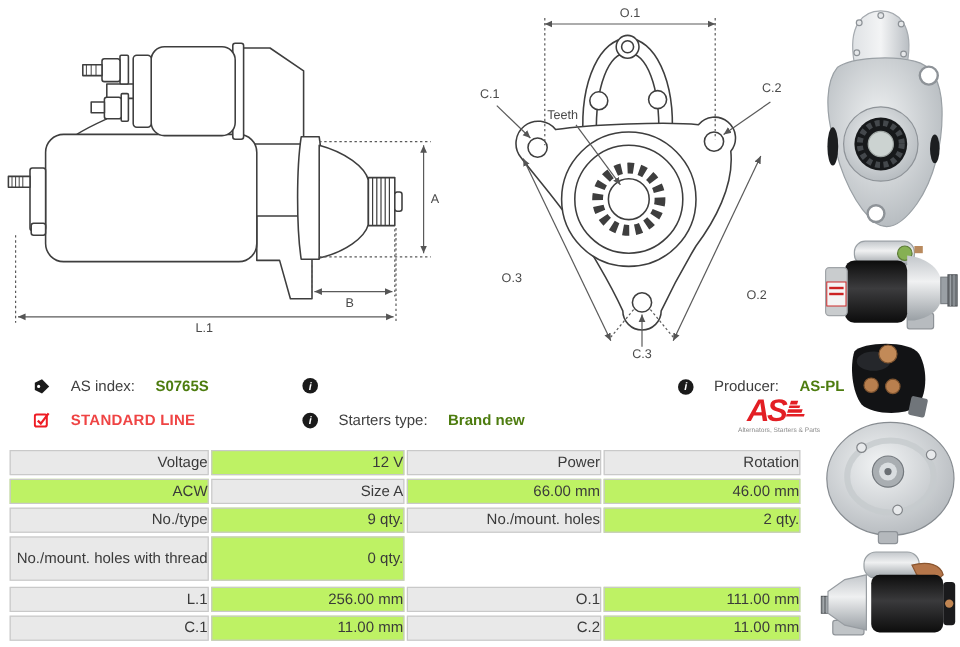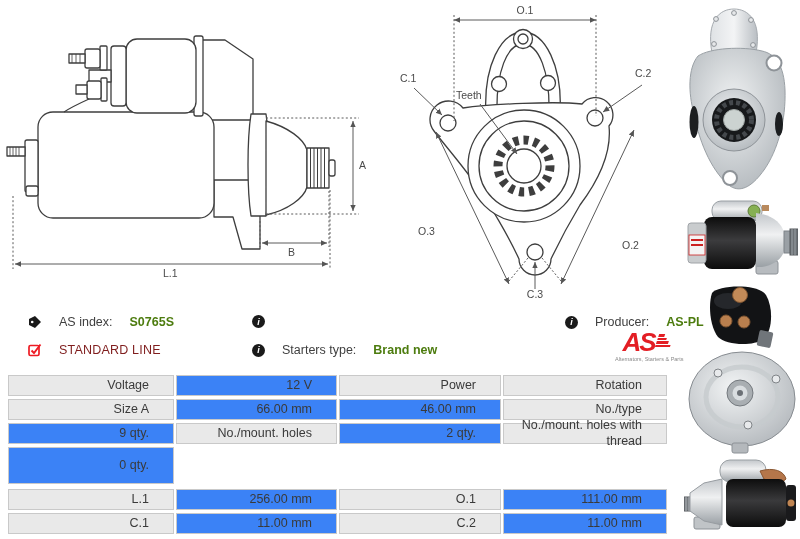--- a/index.html
+++ b/index.html
@@ -7,21 +7,21 @@
         font-family:"Liberation Sans",sans-serif;color:#3a3a3a;}
   svg{display:block;}
   .abs{position:absolute;}
   
   .dim-text{font-family:"Liberation Sans",sans-serif;font-size:10.5px;fill:#4a4a4a;}
   
   .photo{position:absolute;}
   
   .info-item{position:absolute;display:flex;align-items:center;gap:17px;font-size:12.5px;color:#3f3f3f;white-space:nowrap;}
   .info-item b{color:#4d7c0f;}
-  .red-bold{color:#7f1d1d;font-weight:normal;letter-spacing:0.2px;}
+  .red-bold{color:#ef4444;font-weight:bold;letter-spacing:0.2px;}
   .iicon{width:13px;height:13px;border-radius:50%;background:#1a1a1a;color:#fff;
          display:inline-flex;align-items:center;justify-content:center;
          font-size:9px;font-weight:bold;font-style:italic;flex:0 0 13px;}
   .logo{position:absolute;left:615px;top:330px;width:64px;text-align:center;}
   .logo-mark{display:flex;align-items:center;justify-content:center;height:24px;}
   .logo-as{font-size:26px;line-height:22px;font-weight:bold;font-style:italic;
            color:#e31e24;letter-spacing:-2px;}
   .logo-stripes{display:flex;flex-direction:column;align-items:flex-start;gap:1px;
                 margin-left:2px;transform:skewX(-18deg);margin-bottom:2px;}
   .logo-stripes i{display:block;height:2.6px;background:#e31e24;}
@@ -29,23 +29,23 @@
   .logo-stripes i:nth-child(2){width:9px;}
   .logo-stripes i:nth-child(3){width:12px;}
   .logo-stripes i:nth-child(4){width:15px;}
   .logo-tag{font-size:5.5px;color:#8a8a8a;margin-top:1.5px;white-space:nowrap;}
   
   .tbl{position:absolute;left:8px;display:grid;
        grid-template-columns:166px 161px 162px 164px;gap:3px 2px;}
   #tblA{top:375px;grid-template-rows:21px 21px 21px 37px;}
   #tblB{top:489px;grid-template-rows:21px 21px;}
   .cell{border:1px solid #c9c9c9;display:flex;align-items:center;font-size:12.5px;}
-  .cell>span{flex:1;text-align:right;padding-right:24px;line-height:1.25;}
+  .cell>span{flex:1;text-align:right;padding-right:0;line-height:1.25;}
   .cl{background:#e9e9e9;}
-  .cv{background:#3b82f6;}
+  .cv{background:#bef264;}
 </style>
 </head>
 <body>
 
 <div class="page">
 
   <svg class="abs" style="left:0;top:0" width="390" height="290" viewBox="0 0 390 290">
     <defs>
       <marker id="ah1" viewBox="0 0 10 10" refX="9" refY="5" markerWidth="7" markerHeight="7" orient="auto-start-reverse">
         <path d="M0,1 L9,5 L0,9 Z" fill="#555"></path>
@@ -315,20 +315,23 @@
     <div class="cell cv">
         <span>12 V</span>
       </div>
     <div class="cell cl">
         <span>Power</span>
       </div>
 
     <div class="cell cl">
         <span>Rotation</span>
       </div>
+    <div class="cell cv">
+        <span>ACW</span>
+      </div>
     <div class="cell cl">
         <span>Size A</span>
       </div>
     <div class="cell cv">
         <span>66.00 mm</span>
       </div>
 
     <div class="cell cv">
         <span>46.00 mm</span>
       </div>

